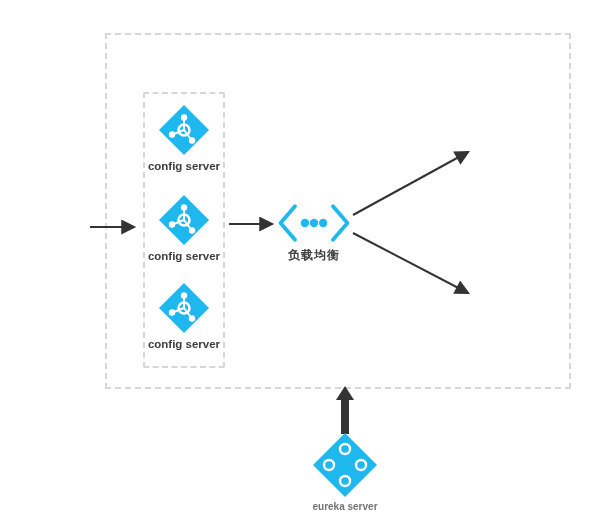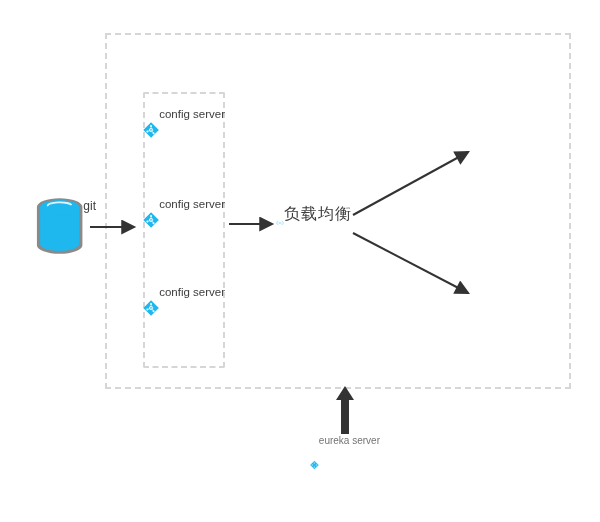--- a/index.html
+++ b/index.html
@@ -22,36 +22,36 @@
   .outer-box{
     position:absolute;left:105px;top:33px;width:466px;height:356px;
     border:2px dashed var(--border);background:#fff;
   }
   .inner-box{
     position:absolute;left:143px;top:92px;width:82px;height:276px;
     border:2px dashed var(--border);border-radius:2px;
   }
 
   
-  .node{position:absolute;display:flex;flex-direction:row;}
+  .node{position:absolute;display:flex;flex-direction:column;align-items:center;font-weight:bold;}
   .node .label{
     font-size:11.5px;color:var(--text);margin-top:4px;white-space:nowrap;
     line-height:1.2;text-align:center;
   }
 
   .git-node{left:36px;top:194px;width:60px;}
   .git-node .label{font-size:12px;margin-top:5px;}
 
   .cfg-node{left:143px;width:82px;}
   .cfg-node.n1{top:104px;}
   .cfg-node.n2{top:194px;}
   .cfg-node.n3{top:282px;}
 
   .lb-node{left:276px;top:201px;width:76px;}
-  .lb-node .label{font-size:16px;letter-spacing:1px;margin-top:3px;}
+  .lb-node .label{font-size:12px;letter-spacing:1px;margin-top:3px;}
 
   .svc-node{left:482px;width:80px;}
   .svc-node.a{top:104px;}
   .svc-node.b{top:270px;}
   .svc-node .label{font-size:12px;margin-top:7px;}
 
   .eureka-node{left:310px;top:432px;width:70px;}
   .eureka-node .label{font-size:10px;color:#737373;margin-top:3px;}
 
   
@@ -84,29 +84,20 @@
     <line x1="90" y1="227" x2="134" y2="227" class="arrow-line" marker-end="url(#ah)"></line>
     <line x1="229" y1="224" x2="272" y2="224" class="arrow-line" marker-end="url(#ah)"></line>
     <line x1="353" y1="215" x2="468" y2="152" class="arrow-line" marker-end="url(#ah)"></line>
     <line x1="353" y1="233" x2="468" y2="293" class="arrow-line" marker-end="url(#ah)"></line>
     <g>
       <rect x="341" y="398" width="8" height="36" class="connector"></rect>
       <polygon points="336,400 354,400 345,386" class="connector"></polygon>
     </g>
   </svg>
 
-  <div class="node git-node">
-    <svg width="52" height="66" viewBox="0 0 52 68">
-      <path d="M1,12 a25,9.5 0 0 1 50,0 v42 a25,9.5 0 0 1 -50,0 z" class="gray-fill"></path>
-      <path d="M4.5,12.5 a21.5,8 0 0 1 43,0 v40 a21.5,8 0 0 1 -43,0 z" class="accent-fill"></path>
-      <ellipse cx="26" cy="12.5" rx="21.5" ry="8" class="accent-fill"></ellipse>
-      <path d="M13,11 a13,3.5 0 0 1 26,-1" class="white-line" stroke-width="2" opacity="0.85"></path>
-    </svg>
-    <div class="label">git</div>
-  </div>
 
   <div class="node cfg-node n1">
     <svg width="52" height="52" viewBox="0 0 52 52">
       <polygon points="26,1 51,26 26,51 1,26" class="accent-fill"></polygon>
       <g class="white-line" stroke-width="2">
         <line x1="26" y1="26" x2="26" y2="14"></line>
         <line x1="26" y1="26" x2="14.5" y2="30.5"></line>
         <line x1="26" y1="26" x2="33.5" y2="36"></line>
       </g>
       <circle cx="26" cy="26" r="5.5" class="white-ring" stroke-width="2.5"></circle>

